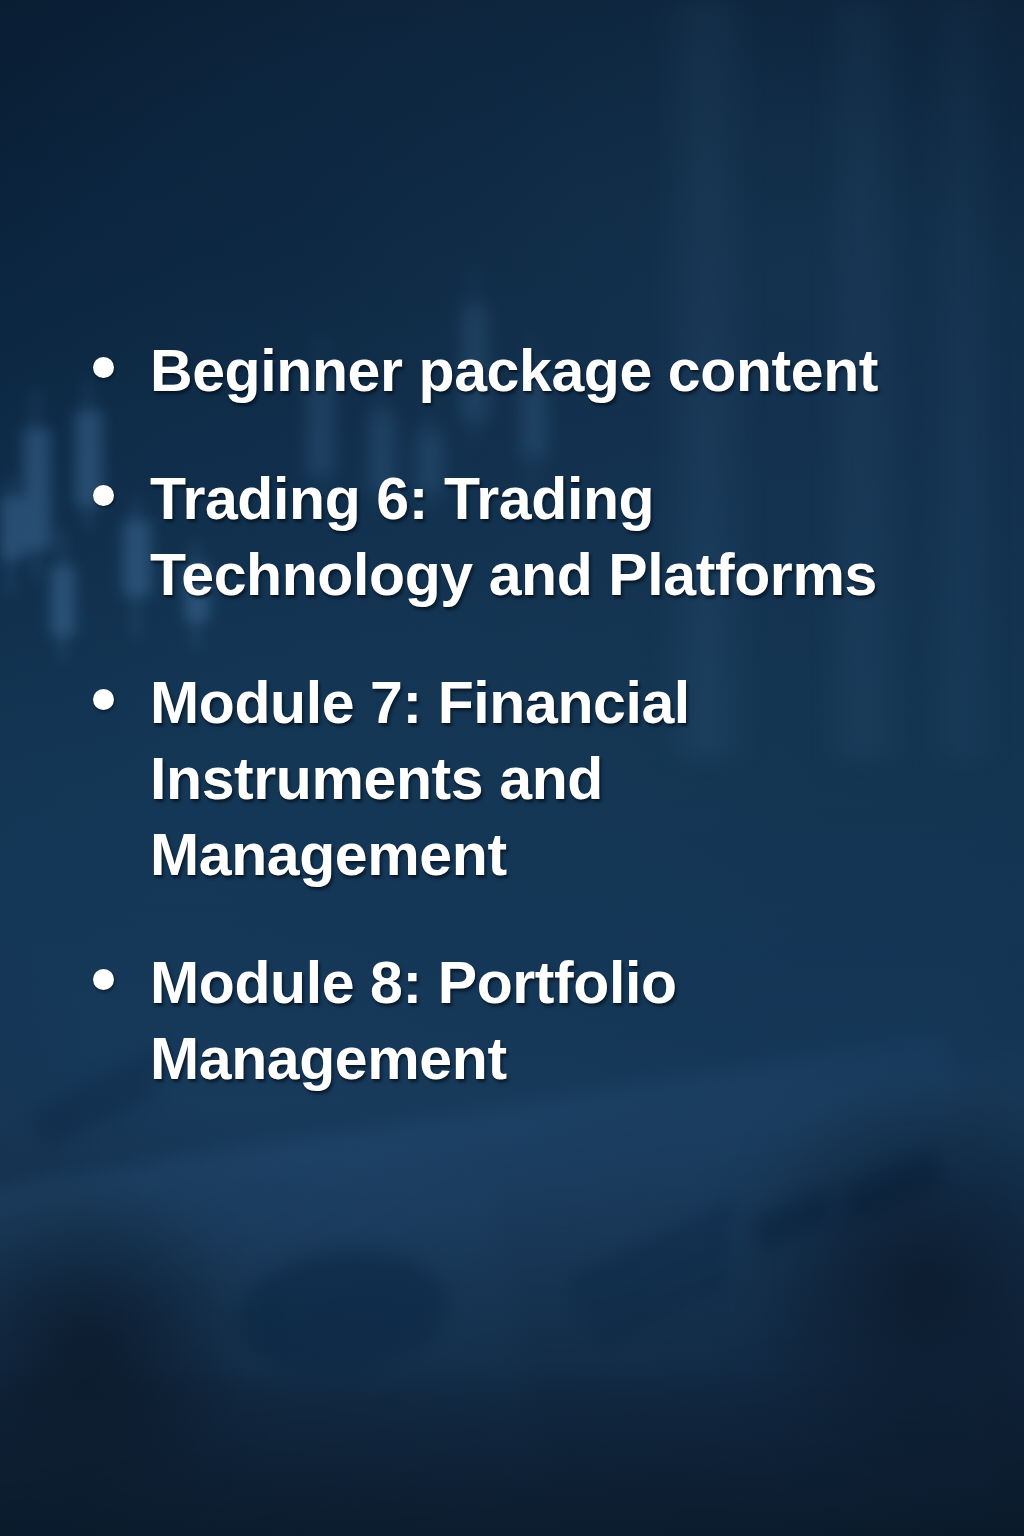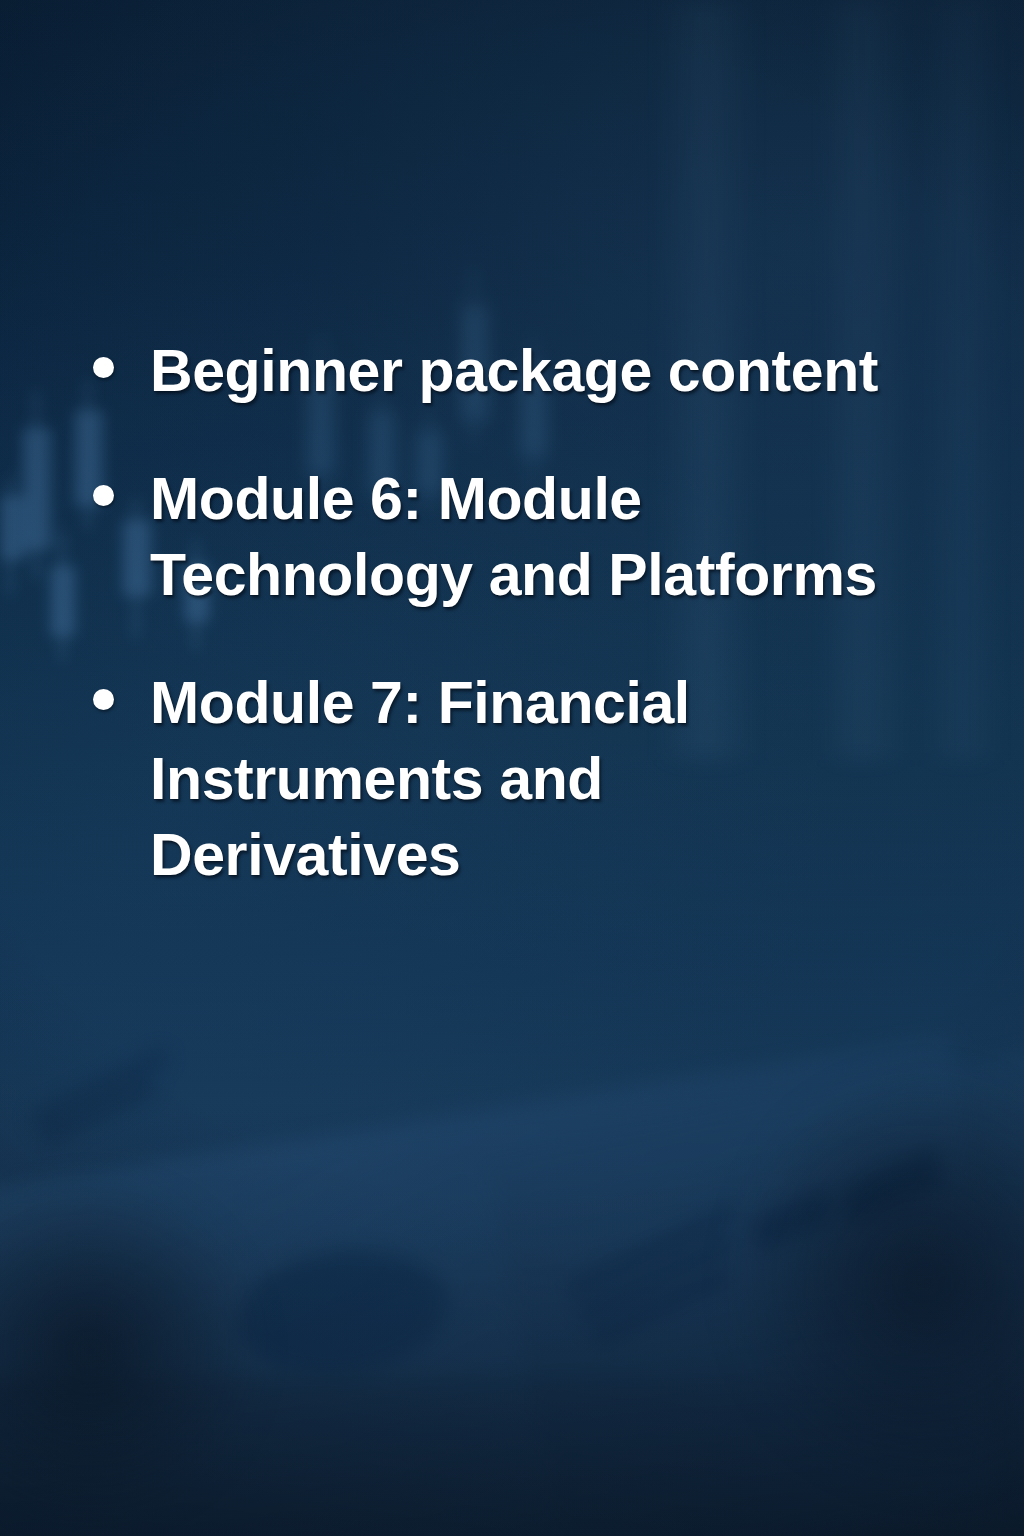--- a/index.html
+++ b/index.html
@@ -278,28 +278,33 @@
     <div class="bullet-list">
 
       <div class="bullet-item">
         <span class="bullet-dot"></span>
         <span class="bullet-text">Beginner package content</span>
       </div>
 
 
       <div class="bullet-item">
         <span class="bullet-dot"></span>
-        <span class="bullet-text">Module 6: Module
+        <span class="bullet-text">Trading 6: Trading
 Technology and Platforms</span>
       </div>
 
       <div class="bullet-item">
         <span class="bullet-dot"></span>
         <span class="bullet-text">Module 7: Financial
 Instruments and
-Derivatives</span>
+Management</span>
       </div>
 
+      <div class="bullet-item">
+        <span class="bullet-dot"></span>
+        <span class="bullet-text">Module 8: Portfolio
+Management</span>
+      </div>
 
     </div>
   </div>
 
 </div>
 
 </body></html>

